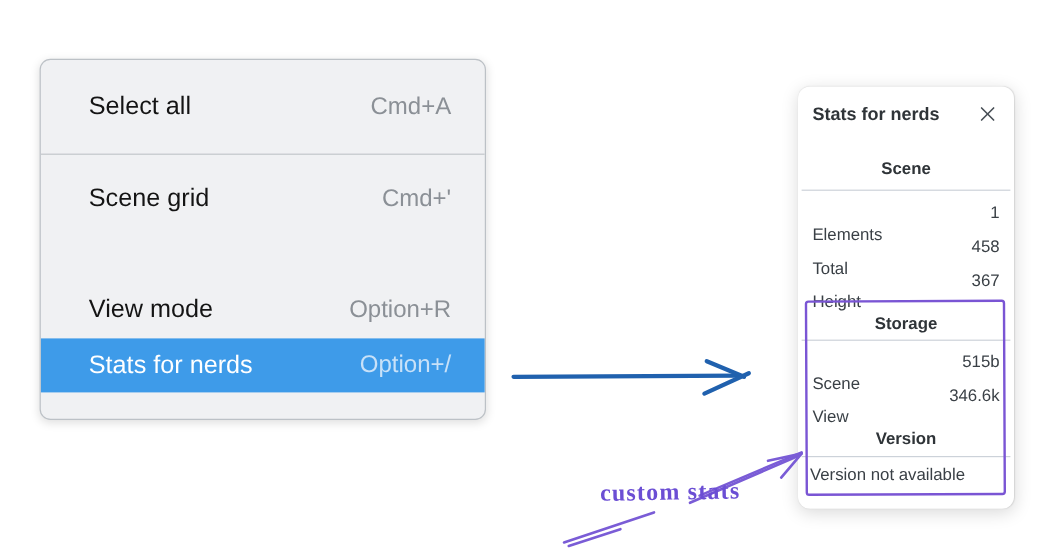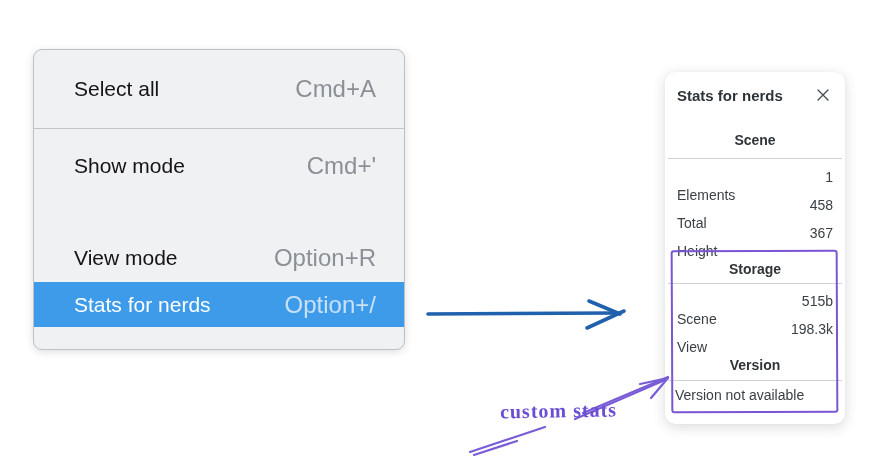--- a/index.html
+++ b/index.html
@@ -19,21 +19,21 @@
     display:flex; justify-content:space-between; align-items:center;
     padding:0 28px 0 40px; cursor:default;
   }
   .row-first { height:78px; }
   .menu-divider { height:1px; background:#c2c6ca; }
   .menu-body { padding-top:14px; }
   .menu-body .menu-row { height:46px; }
   .menu-row.selected { height:45px; background:#3e9be9; margin-top:1px; }
   .mi-label { color:#141414; }
   .menu-row.selected .mi-label { color:#ffffff; }
-  .mi-shortcut { color:#8b9096; font-size:24px; }
+  .mi-shortcut { color:#8b9096; font-size:20px; }
   .menu-row.selected .mi-shortcut { color:#c8e1f8; }
 
   
   .flow-arrow { position:absolute; left:424px; top:295px; }
 
   
   .panel {
     position:absolute; left:665px; top:72px; width:180px; height:352px;
     background:#ffffff; border-radius:10px; color:#343a40;
     box-shadow:0 3px 14px rgba(0,0,0,0.15), 0 0 1px rgba(0,0,0,0.10);
@@ -86,21 +86,21 @@
 <div class="stage">
 
   <div class="menu">
     <div class="menu-row row-first">
       <span class="mi-label">Select all</span>
       <span class="mi-shortcut">Cmd+A</span>
     </div>
     <div class="menu-divider"></div>
     <div class="menu-body">
       <div class="menu-row">
-        <span class="mi-label">Show mode</span>
+        <span class="mi-label">Scene grid</span>
         <span class="mi-shortcut">Cmd+'</span>
       </div>
       <div class="menu-row">
       </div>
       <div class="menu-row">
         <span class="mi-label">View mode</span>
         <span class="mi-shortcut">Option+R</span>
       </div>
       <div class="menu-row selected">
         <span class="mi-label">Stats for nerds</span>
@@ -149,21 +149,21 @@
 
     <div class="sec-title t-storage">Storage</div>
     <div class="pdivider tight"></div>
     <div class="rows-storage">
       <div class="srow">
         <span class="s-label">Scene</span>
         <span class="s-value">515b</span>
       </div>
       <div class="srow">
         <span class="s-label">View</span>
-        <span class="s-value">198.3k</span>
+        <span class="s-value">346.6k</span>
       </div>
     </div>
 
     <div class="sec-title t-version">Version</div>
     <div class="pdivider tight2"></div>
     <div class="note-row">Version not available</div>
 
     <div class="highlight-box"></div>
   </div>
 

